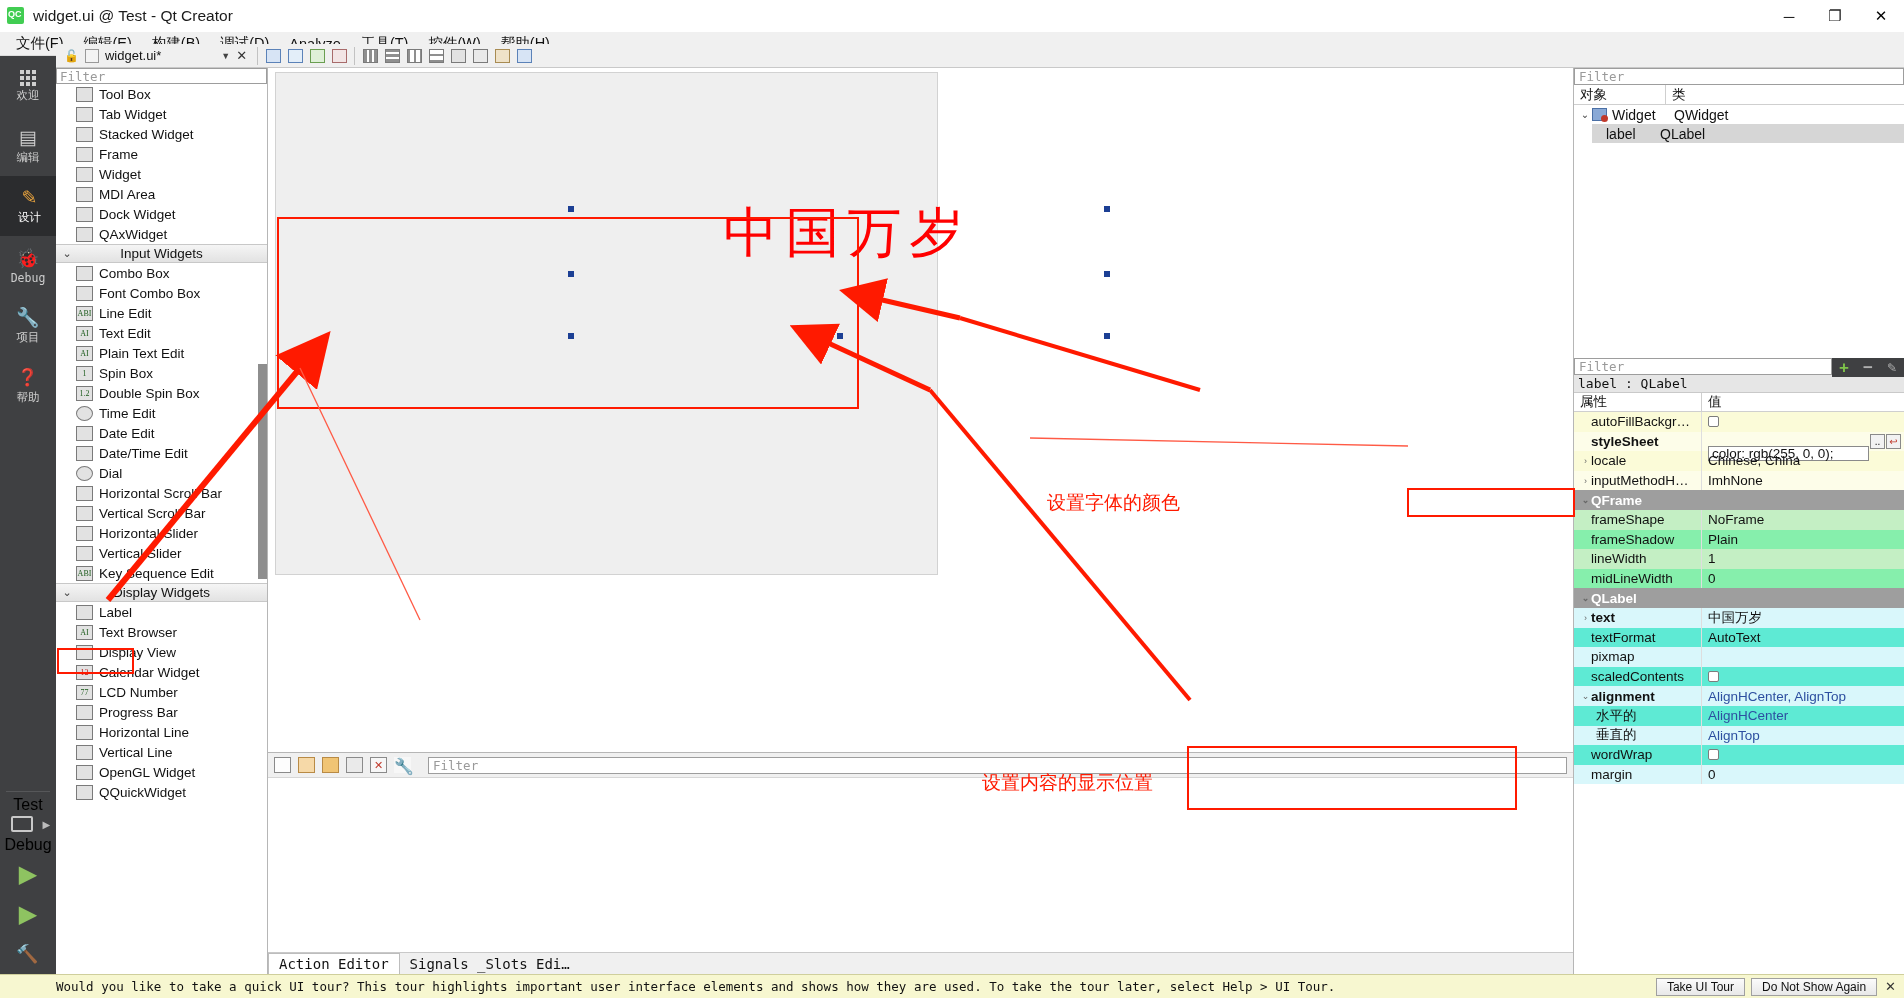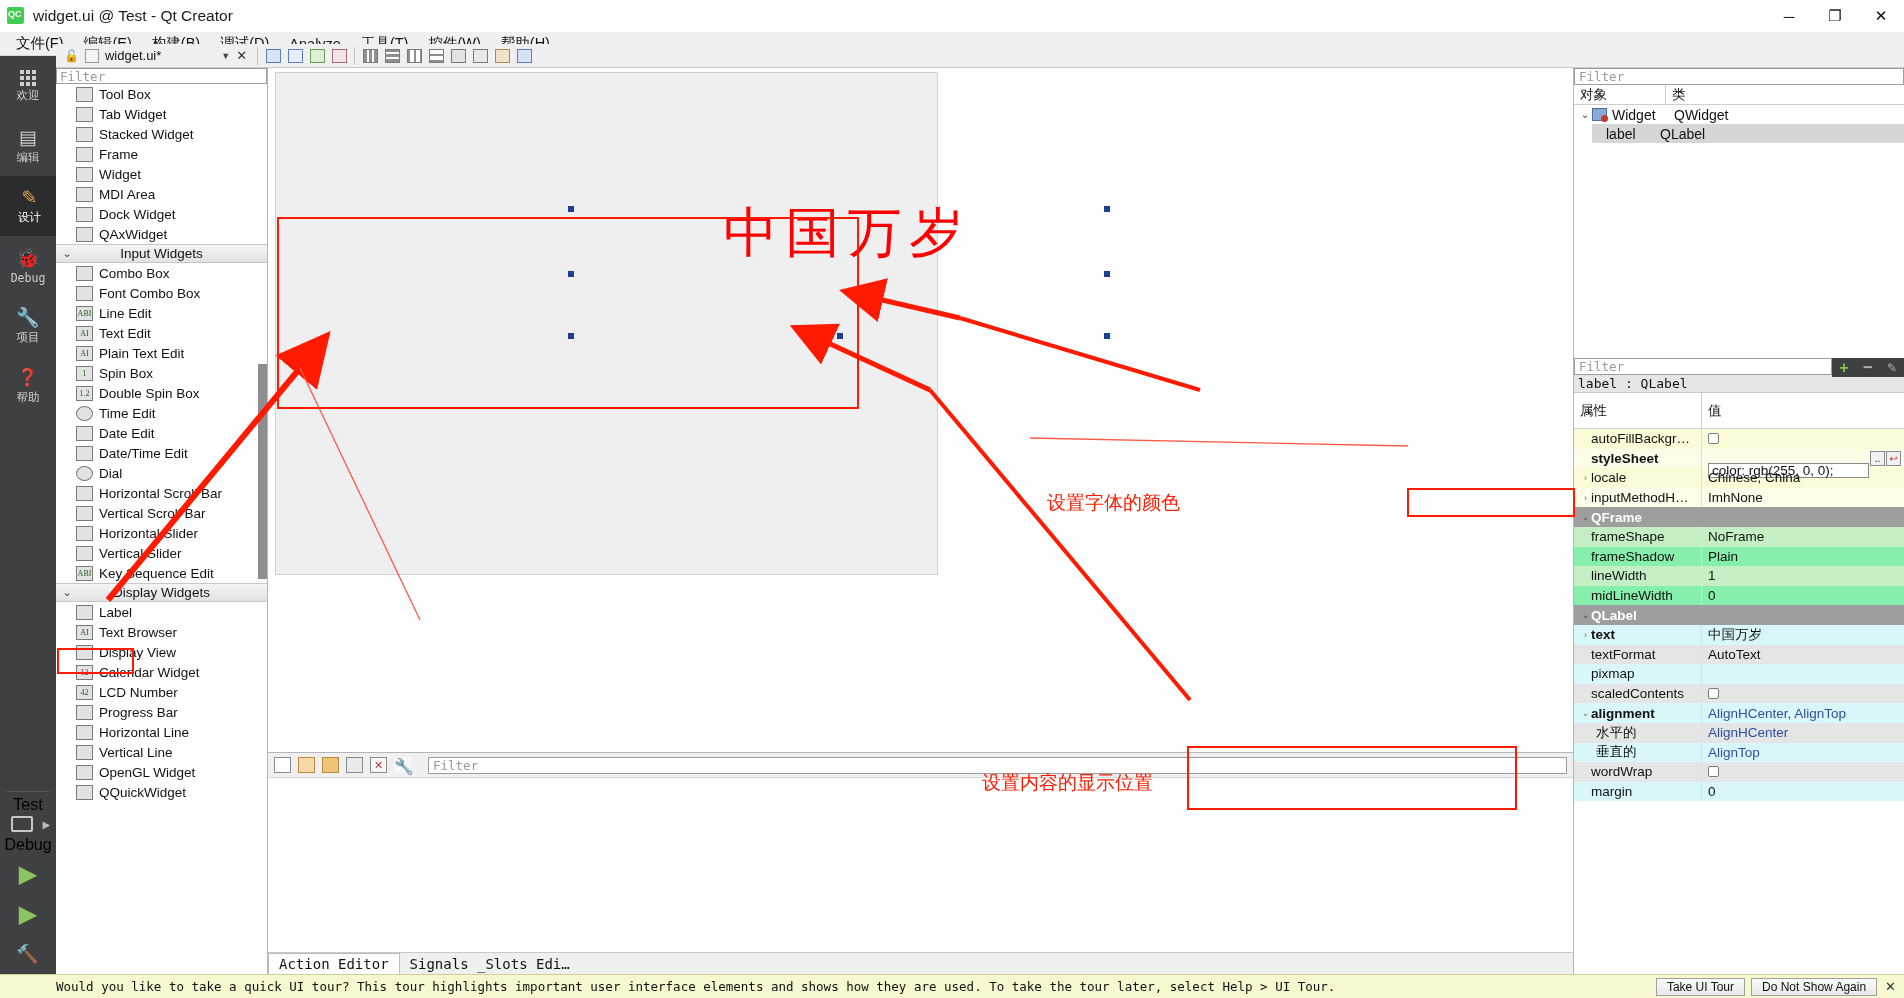--- a/index.html
+++ b/index.html
@@ -134,35 +134,35 @@
 
   
   .prop-toolbar { position:absolute; right:0; top:0; height:19px; width:72px;
      background:#3f4042; display:flex; align-items:center; justify-content:space-around; }
   .plus { color:#7ec24a; font-size:17px; font-weight:bold; line-height:15px; }
   .minus { color:#b0b0b0; font-size:17px; font-weight:bold; line-height:13px; }
 
   .prop-obj { height:18px; background:#e6e6e6; border-bottom:1px solid #c9c9c9;
      display:flex; align-items:center; padding-left:4px; font-size:13px; color:#111;
      font-family:"DejaVu Sans Mono",monospace; }
-  .prop-head { height:36px; display:flex; border-bottom:1px solid #cfcfcf;
+  .prop-head { height:19px; display:flex; border-bottom:1px solid #cfcfcf;
      font-size:13.5px; color:#111; }
   .prop-head .k { width:128px; padding-left:6px; border-right:1px solid #cfcfcf;
      display:flex; align-items:center; }
   .prop-head .v { padding-left:6px; display:flex; align-items:center; }
   .prow { height:19.6px; display:flex; font-size:13.5px; color:#111; align-items:center; }
   .prow .k { width:128px; padding-left:6px; border-right:1px solid #dedede;
      height:100%; display:flex; align-items:center; white-space:nowrap; overflow:hidden; }
   .prow .v { flex:1; padding-left:6px; height:100%; display:flex; align-items:center; }
   .prow .kchev { width:11px; text-align:center; font-size:9px; color:#666; flex:0 0 11px; }
   .prow.grp { background:#9e9e9e; color:#fff; font-weight:bold; }
   .prow.grp .k { border-right:none; width:auto; }
   .bg-y1 { background:#fbfbd8; } .bg-y2 { background:#fdfde9; }
   .bg-g1 { background:#c4efc4; } .bg-g2 { background:#86efac; }
-  .bg-c1 { background:#d9f7fb; } .bg-c2 { background:#e5e5e5; }
+  .bg-c1 { background:#d9f7fb; } .bg-c2 { background:#5eead4; }
   .chk { width:11px; height:11px; border:1px solid #7c7c7c; border-radius:2px;
      background:#fff; display:inline-block; }
   .ss-input { flex:1; height:15px; border:1px solid #8a8a8a; background:#fff;
      display:flex; align-items:center; padding-left:3px; font-size:13.5px;margin-top:24px; }
   .ss-btn { width:15px; height:15px; border:1px solid #8a8a8a; background:#f2f2f2;
      font-size:10px; display:flex; align-items:center; justify-content:center; margin-left:1px; }
   .bold { font-weight:bold; }
   .blue-val { color:#2d4fa0; }
   .indent1 { padding-left:22px !important; }
 
@@ -443,21 +443,21 @@
         </div>
       <div class="wrow">
           <span class="ic ic-blue"></span>
           <span>Display View</span>
         </div>
       <div class="wrow">
           <span class="ic ic-white ic-txt" style="color:#b32020">12</span>
           <span>Calendar Widget</span>
         </div>
       <div class="wrow">
-          <span class="ic ic-white ic-txt">42</span>
+          <span class="ic ic-white ic-txt">77</span>
           <span>LCD Number</span>
         </div>
       <div class="wrow">
           <span class="ic ic-blue"></span>
           <span>Progress Bar</span>
         </div>
       <div class="wrow">
           <span class="ic ic-white"></span>
           <span>Horizontal Line</span>
         </div>

